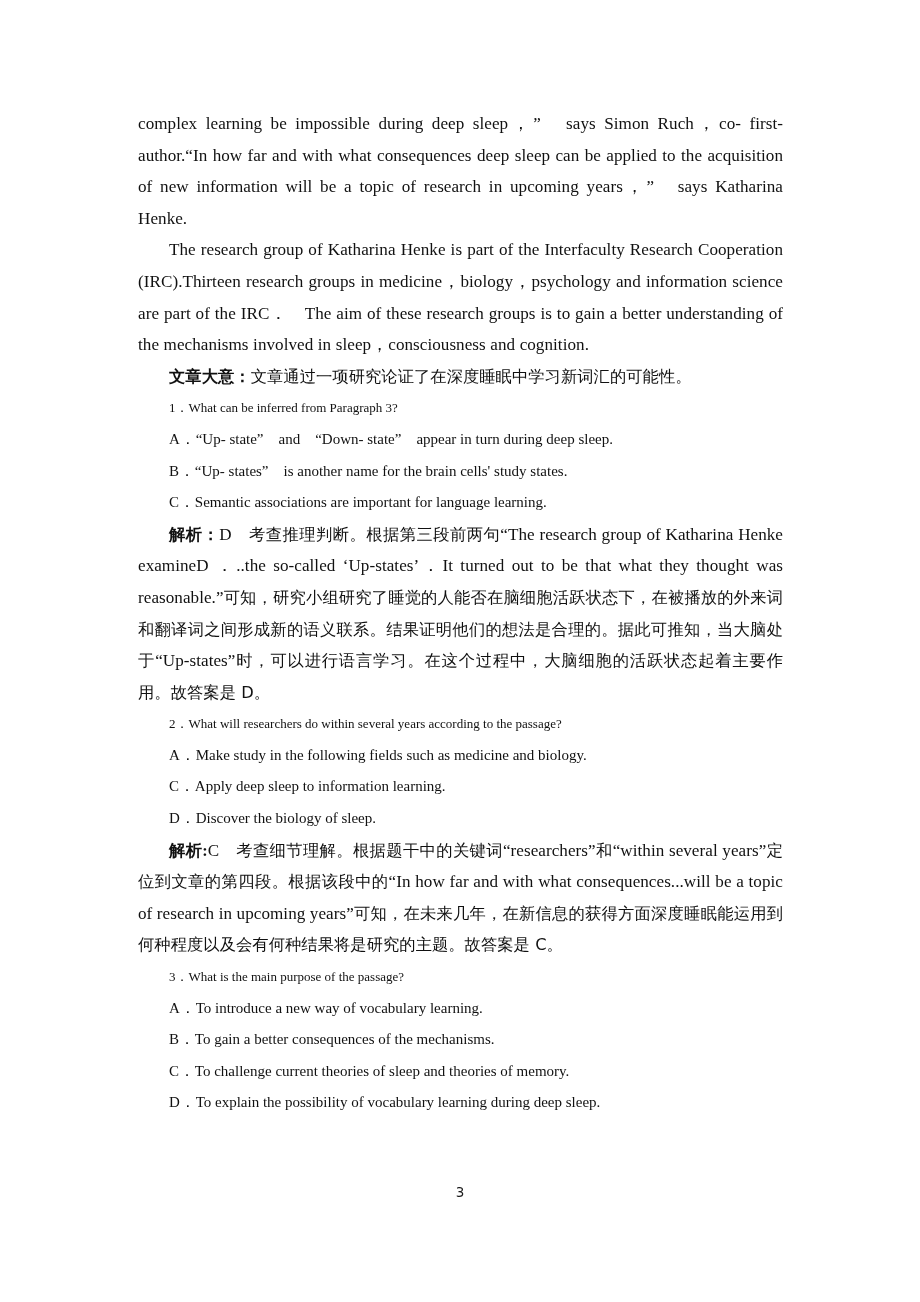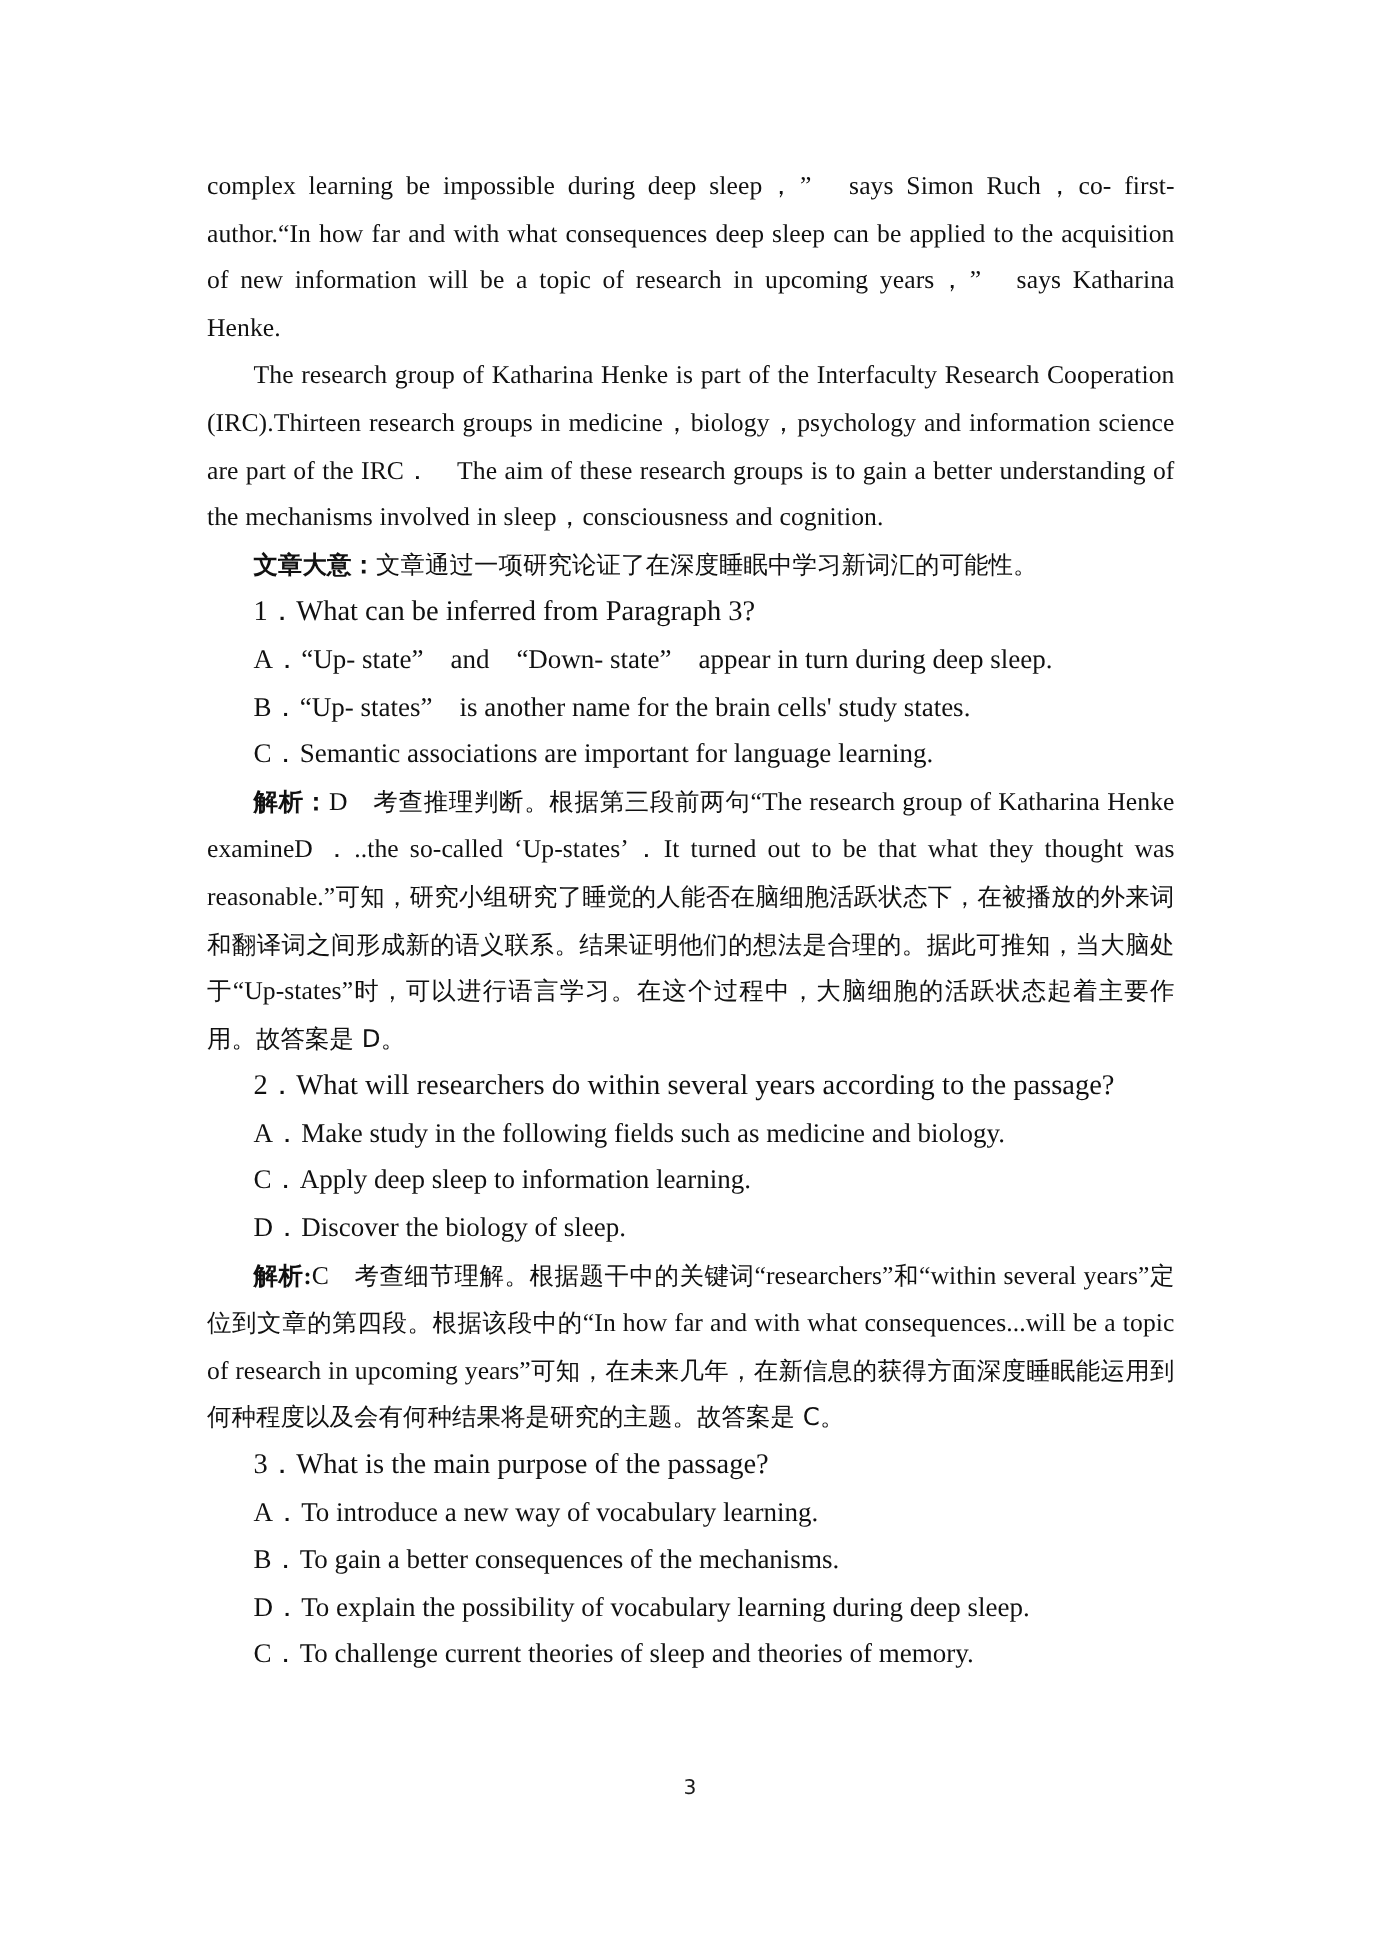--- a/index.html
+++ b/index.html
@@ -60,28 +60,28 @@
     font-family: "DejaVu Sans", "Liberation Sans", sans-serif;
     font-size: 16.3px;
   }
   .zh-b {
     font-family: Liberation Serif, serif;
     font-size: 16.3px;
     font-weight: bold;
   }
 
   .q-line {
-    font-size: 19px;
+    font-size: 13px;
     line-height: 31.6px;
     margin: 0;
     text-indent: 31px;
     text-align: left;
   }
   .opt-line {
-    font-size: 18px;
+    font-size: 15px;
     line-height: 31.6px;
     margin: 0;
     text-indent: 31px;
     text-align: left;
   }
   .opt-line .lab {
     letter-spacing: 0.4px;
   }
 
   .pagenum {
@@ -122,19 +122,19 @@
     <p class="opt-line"><span class="lab">A．</span><span>Make study in the following fields such as medicine and biology.</span></p>
     <p class="opt-line"><span class="lab">C．</span><span>Apply deep sleep to information learning.</span></p>
     <p class="opt-line"><span class="lab">D．</span><span>Discover the biology of sleep.</span></p>
 
     <p class="cn" style="text-indent:31px;"><span class="zh-b">解析:</span><span>C</span><span class="zh">　</span><span class="zh">考查细节理解。根据题干中的关键词</span><span>“researchers”</span><span class="zh">和</span><span>“within several years”</span><span class="zh">定位到文章的第四段。根据该段中的</span><span>“In how far and with what consequences...will be a topic of research in upcoming years”</span><span class="zh">可知，在未来几年，在新信息的获得方面深度睡眠能运用到何种程度以及会有何种结果将是研究的主题。故答案是 C。</span></p>
 
     <p class="q-line"><span class="lab nowrap">3．</span><span>What is the main purpose of the passage?</span></p>
 
     <p class="opt-line"><span class="lab">A．</span><span>To introduce a new way of vocabulary learning.</span></p>
     <p class="opt-line"><span class="lab">B．</span><span>To gain a better consequences of the mechanisms.</span></p>
+    <p class="opt-line"><span class="lab">C．</span><span>To challenge current theories of sleep and theories of memory.</span></p>
     <p class="opt-line"><span class="lab">D．</span><span>To explain the possibility of vocabulary learning during deep sleep.</span></p>
-    <p class="opt-line"><span class="lab">C．</span><span>To challenge current theories of sleep and theories of memory.</span></p>
 
   </div>
 
   <div class="pagenum">3</div>
 </div>
 
 </body></html>

